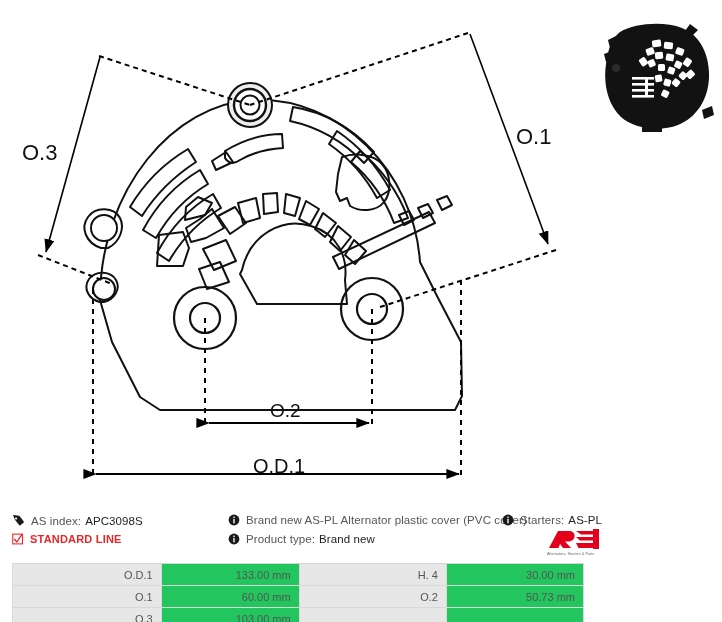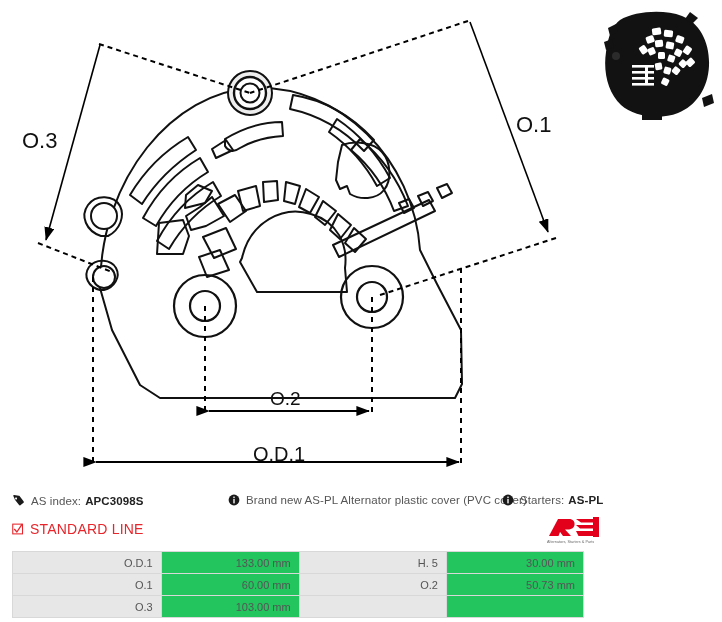--- a/index.html
+++ b/index.html
@@ -4,46 +4,46 @@
 <style>
   html,body{margin:0;padding:0;}
   body{
     width:722px;height:622px;
     background:#ffffff;
     font-family:"Liberation Sans", sans-serif;
     color:#3b3b3b;
     overflow:hidden;
     position:relative;
   }
-  .page{position:relative;width:722px;height:450px;}
+  .page{position:relative;width:722px;height:450px;margin-top:12px;}
 
   
   #drawing-area{position:absolute;left:0;top:0;width:722px;height:488px;}
   #drawing-svg{display:block;width:722px;height:488px;}
 
   
   #product-photo{
     position:absolute;right:8px;top:10px;width:112px;height:110px;
   }
   #product-photo svg{display:block;width:112px;height:110px;}
 
   
   #meta{
     position:absolute;left:0;top:494px;width:722px;height:54px;
   }
   .meta-row{position:absolute;display:flex;align-items:center;white-space:nowrap;}
   .meta-col1{left:12px;}
   .meta-col2{left:228px;}
   .meta-col3{left:502px;}
-  .r1{top:0;}
+  .r1{top:8px;}
   .r2{top:27px;}
   .meta-txt{font-size:11.5px;color:#555;letter-spacing:.1px;}
-  .meta-val{font-weight:bold;color:#222;}
+  .meta-val{font-weight:normal;color:#222;}
   .meta-ico{margin-right:6px;display:inline-flex;align-items:center;}
-  .std-line{color:#e8252a;font-weight:normal;font-size:14px;letter-spacing:.2px;}
+  .std-line{color:#e8252a;font-weight:bold;font-size:11px;letter-spacing:.2px;}
 
   
   #aspl-logo{position:absolute;left:545px;top:516px;width:58px;height:30px;}
   #aspl-logo svg{display:block;}
 
   
   #spec-table{
     position:absolute;left:12px;top:551px;width:572px;
     border-collapse:collapse;
     font-size:11px;
@@ -266,20 +266,31 @@
       <span class="meta-ico">
         <svg width="12" height="12" viewBox="0 0 16 16">
             <circle cx="8" cy="8" r="7.2" fill="#1a1a1a"></circle>
             <rect x="7.1" y="6.5" width="1.8" height="6" fill="#fff"></rect>
             <rect x="7.1" y="3.4" width="1.8" height="2" fill="#fff"></rect>
           </svg>
       </span>
       <span class="meta-txt">Brand new AS-PL Alternator plastic cover (PVC cover)</span>
     </div>
 
+    <div class="meta-row meta-col2 r2">
+      <span class="meta-ico">
+        <svg width="12" height="12" viewBox="0 0 16 16">
+            <circle cx="8" cy="8" r="7.2" fill="#1a1a1a"></circle>
+            <rect x="7.1" y="6.5" width="1.8" height="6" fill="#fff"></rect>
+            <rect x="7.1" y="3.4" width="1.8" height="2" fill="#fff"></rect>
+          </svg>
+      </span>
+      <span class="meta-txt">Product type:</span>
+      <span class="meta-txt meta-val" style="margin-left:4px">Brand new</span>
+    </div>
 
     <div class="meta-row meta-col3 r1">
       <span class="meta-ico">
         <svg width="12" height="12" viewBox="0 0 16 16">
             <circle cx="8" cy="8" r="7.2" fill="#1a1a1a"></circle>
             <rect x="7.1" y="6.5" width="1.8" height="6" fill="#fff"></rect>
             <rect x="7.1" y="3.4" width="1.8" height="2" fill="#fff"></rect>
           </svg>
       </span>
       <span class="meta-txt">Starters:</span>
@@ -299,21 +310,21 @@
       </g>
       <text x="4" y="54" font-family="Liberation Sans, sans-serif" font-size="7.6" fill="#6b6b6b">Alternators, Starters &amp; Parts</text>
     </svg>
   </div>
 
   <table id="spec-table">
     <tbody>
       <tr>
         <td class="lbl">O.D.1</td>
         <td class="val">133.00 mm</td>
-        <td class="lbl">H. 5</td>
+        <td class="lbl">H. 4</td>
         <td class="val">30.00 mm</td>
       </tr>
       <tr>
         <td class="lbl">O.1</td>
         <td class="val">60.00 mm</td>
         <td class="lbl">O.2</td>
         <td class="val">50.73 mm</td>
       </tr>
       <tr>
         <td class="lbl">O.3</td>

